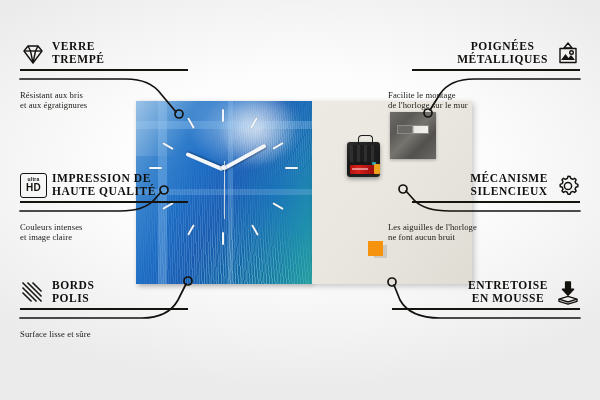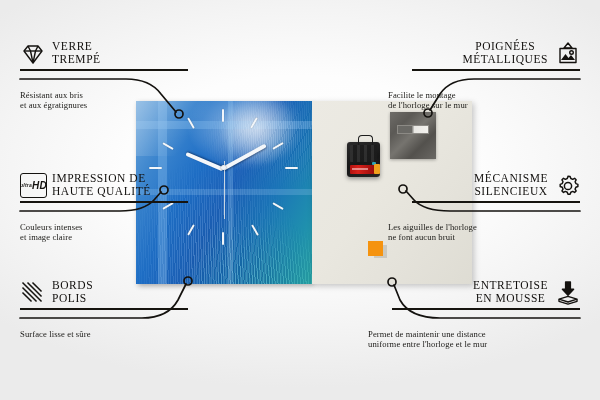--- a/index.html
+++ b/index.html
@@ -99,36 +99,36 @@
 
   
   #links{position:absolute;left:0;top:0;width:600px;height:400px;pointer-events:none;}
 
   
   .feat{position:absolute;width:200px;}
   .feat .head{display:flex;align-items:center;gap:7px;}
   .feat.right .head{flex-direction:row;justify-content:flex-end;}
   .feat .title{
     font-family:"Liberation Serif", serif;
-    font-weight:400;font-size:11.5px;letter-spacing:.55px;color:#12100e;
+    font-weight:700;font-size:11.5px;letter-spacing:.55px;color:#12100e;
     line-height:13px;text-transform:uppercase;
   }
   .feat.left .title{text-align:left;}
   .feat.right .title{text-align:center;}
   .feat .rule{height:1.6px;background:#16140f;margin-top:3px;}
   .feat .sub{
     font-family:"Liberation Serif", serif;
     font-size:8.6px;line-height:10.4px;color:#1b1a17;margin-top:19px;letter-spacing:.1px;
   }
   .feat.right .sub{}
   .ico{width:25px;height:25px;flex:0 0 25px;display:block;}
 
   .hd-box{
     width:25px;height:23px;border:1.5px solid #14120f;border-radius:3px;
-    display:flex;flex-direction:row;align-items:center;justify-content:center;line-height:1;font-style:italic;
+    display:flex;flex-direction:column;align-items:center;justify-content:center;line-height:1;
   }
   .hd-box .u{font-size:5px;font-weight:700;letter-spacing:.2px;color:#14120f;font-family:"Liberation Sans",sans-serif;}
   .hd-box .h{font-size:10px;font-weight:700;letter-spacing:.3px;color:#14120f;font-family:"Liberation Sans",sans-serif;margin-top:1px;}
 </style>
 </head>
 <body>
 
 <div id="stage">
 
   <div class="product">
@@ -312,19 +312,15 @@
       </span>
       <span class="ico">
         <svg viewBox="0 0 26 26" width="26" height="26" fill="none" stroke="#14120f" stroke-width="1.4" stroke-linejoin="round">
           <path d="M10.6 2 h4.8 v7.2 h3.2 L13 15.2 L7.4 9.2 h3.2 Z" fill="#14120f"></path>
           <path d="M13 16.4 L22 19.2 L13 22 L4 19.2 Z"></path>
           <path d="M4 19.2 v2.1 L13 24.1 L22 21.3 v-2.1"></path>
         </svg>
       </span>
     </div>
     <div class="rule" style="width:188px;margin-left:24px;"></div>
-    <div class="sub">
-      <span>Permet de maintenir une distance</span><br>
-      <span>uniforme entre l'horloge et le mur</span>
-    </div>
   </div>
 
 </div>
 
 </body></html>

